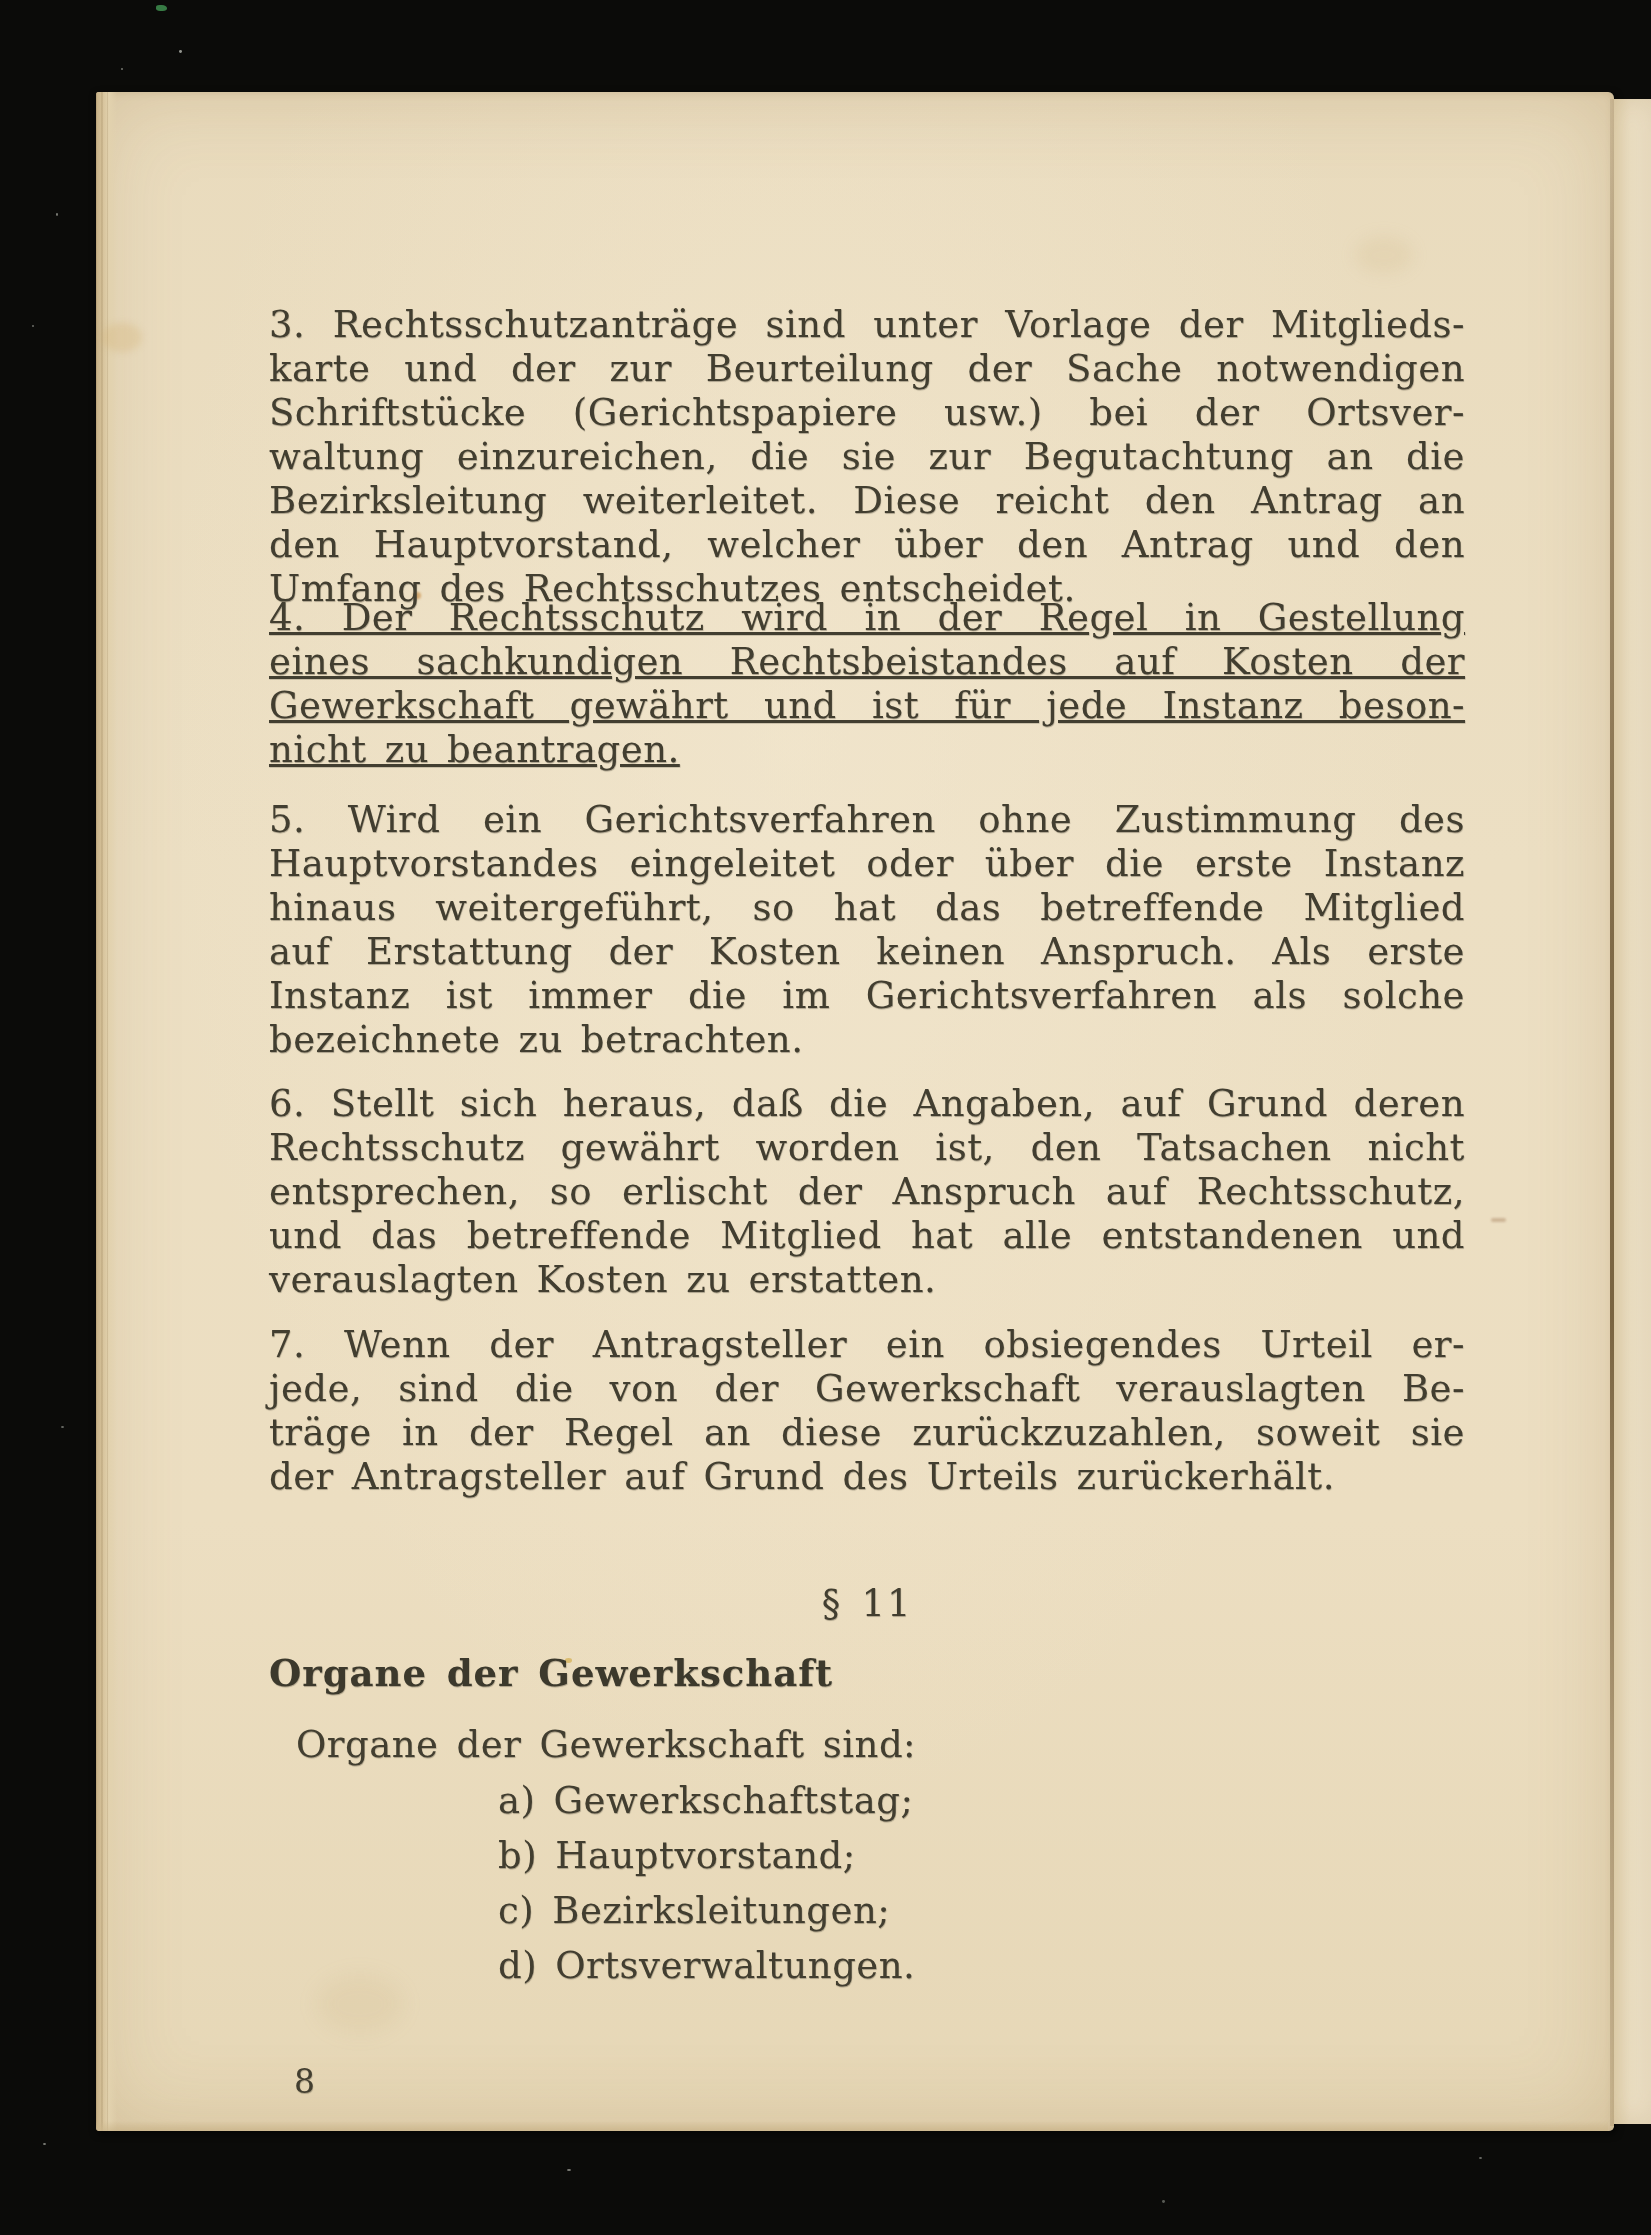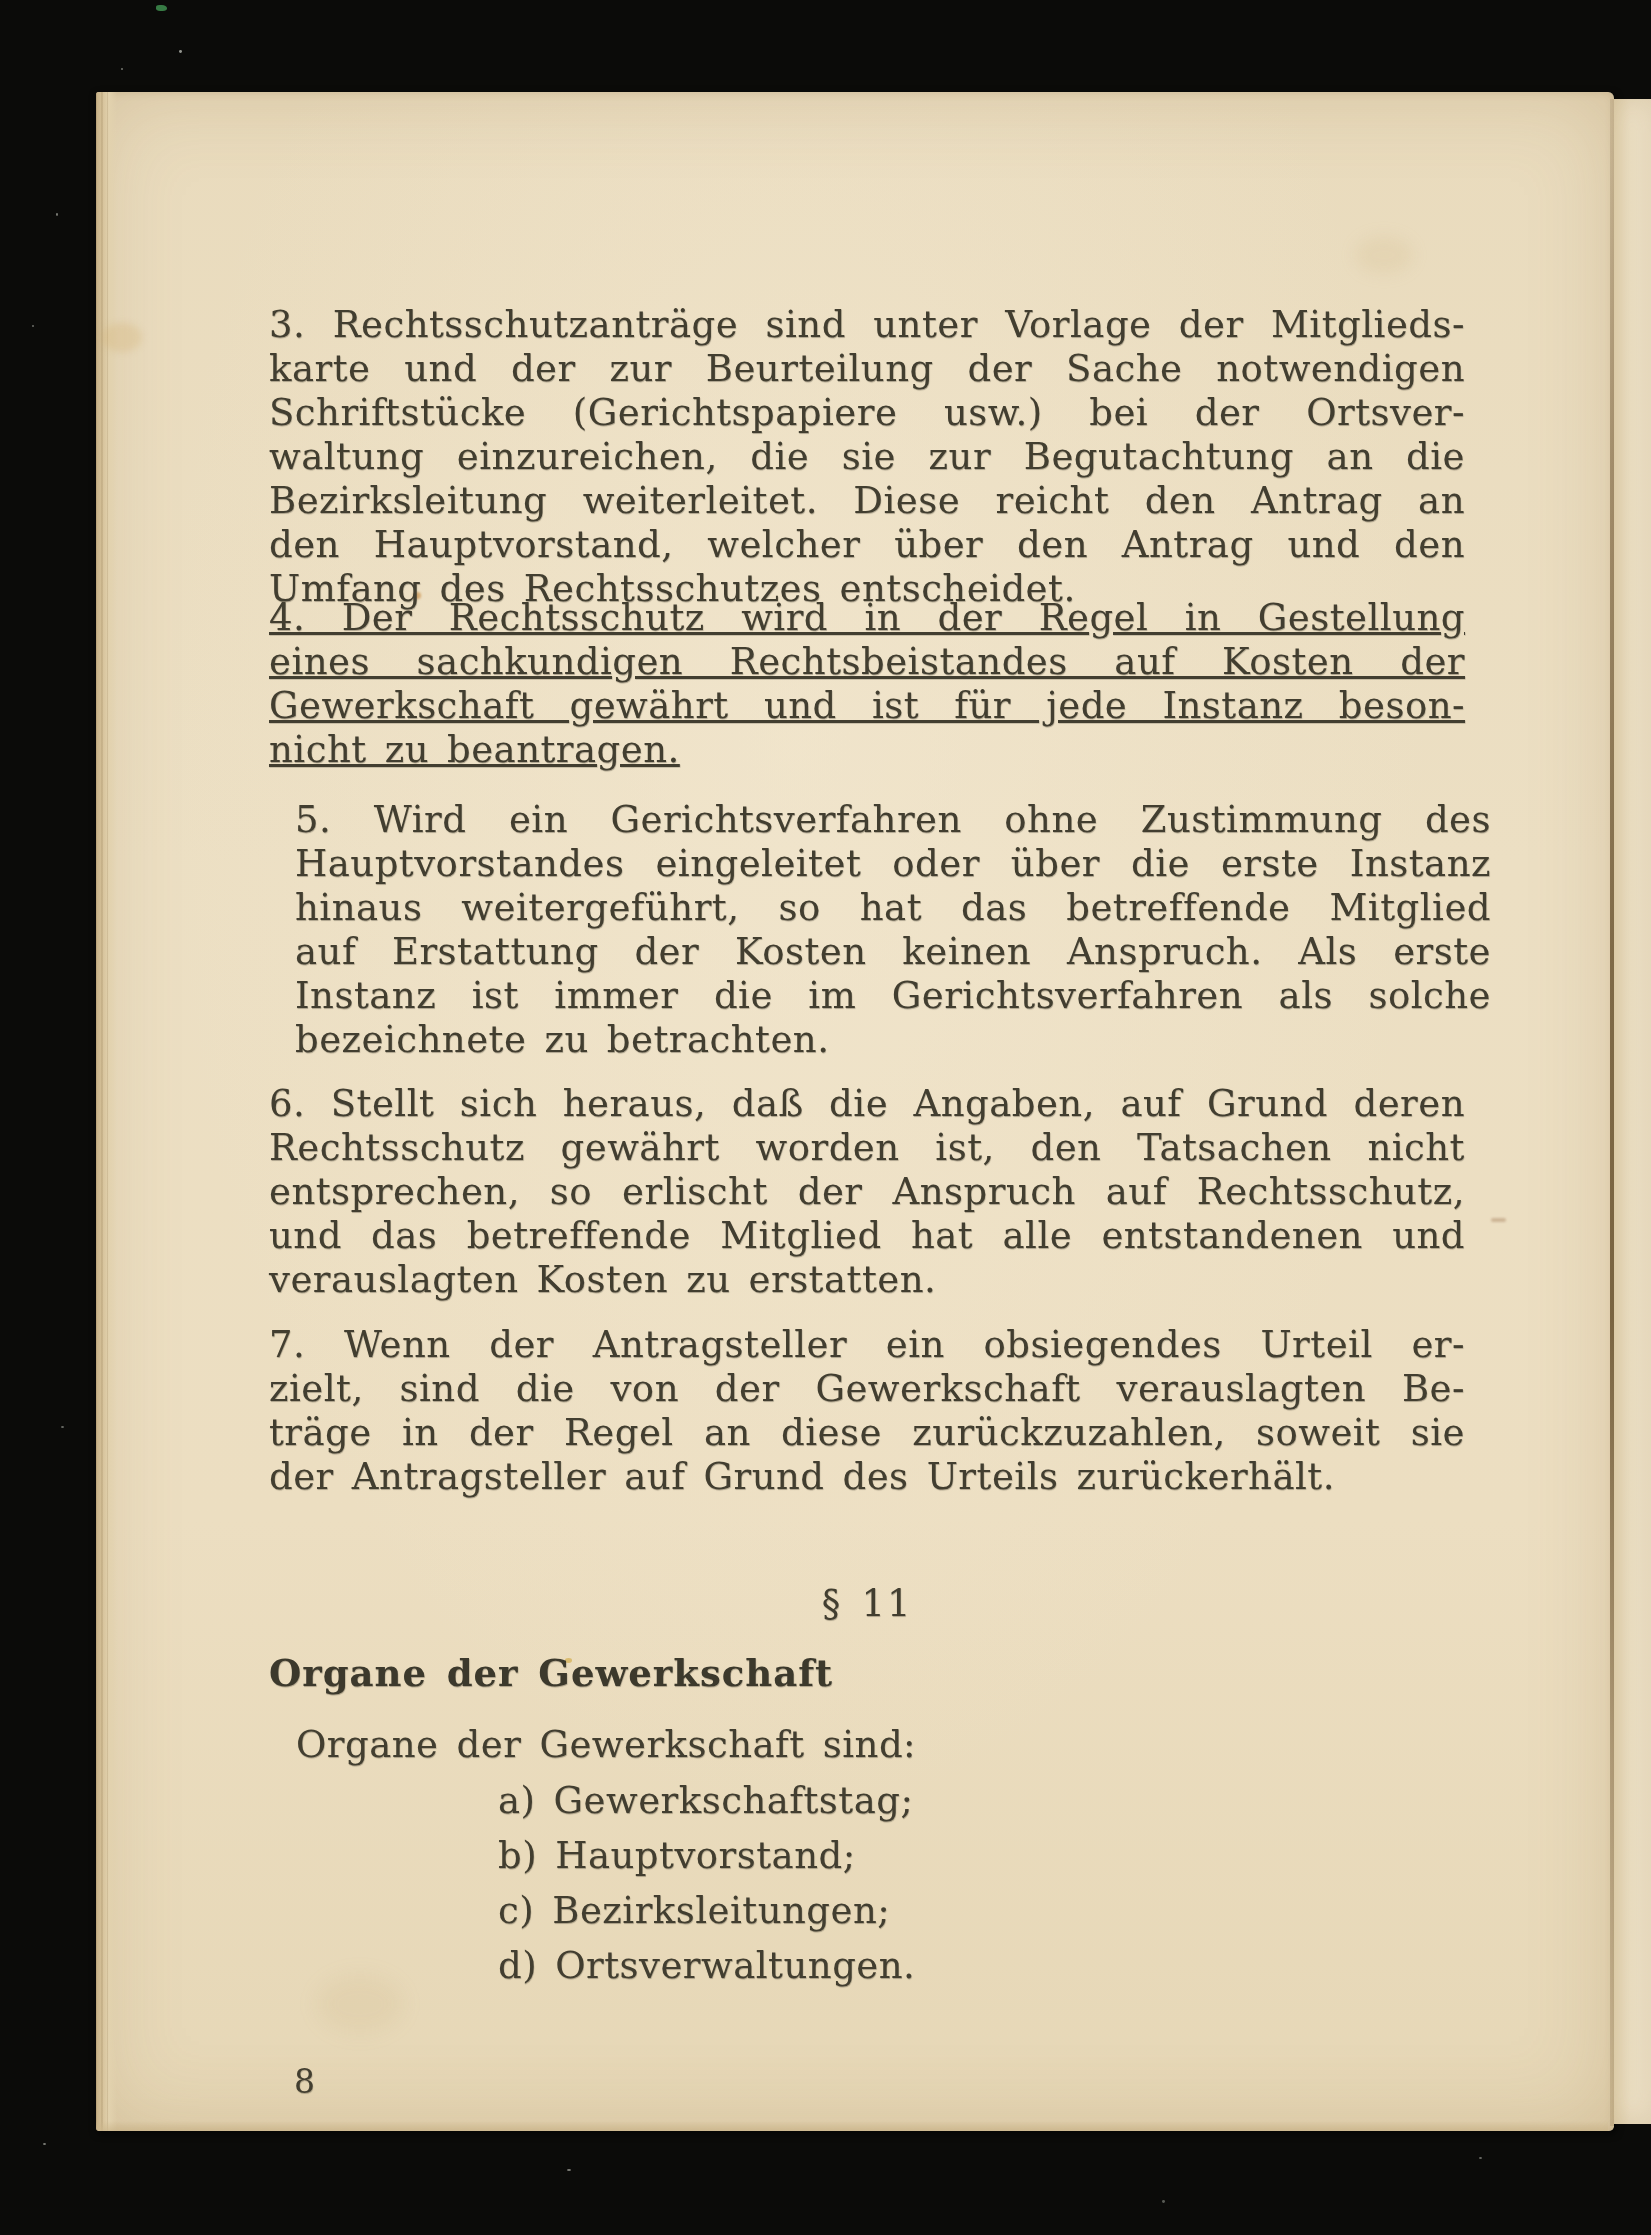--- a/index.html
+++ b/index.html
@@ -114,40 +114,40 @@
       <div class="pline last">Umfang des Rechtsschutzes entscheidet.</div>
     </div>
 
     <div class="para" style="top:504px;text-decoration:underline;">
       <div class="pline">4. Der Rechtsschutz wird in der Regel in Gestellung</div>
       <div class="pline">eines sachkundigen Rechtsbeistandes auf Kosten der</div>
       <div class="pline">Gewerkschaft gewährt und ist für jede Instanz beson-</div>
       <div class="pline last">nicht zu beantragen.</div>
     </div>
 
-    <div class="para" style="top:706px;margin-left:26px;">
+    <div class="para" style="top:706px;">
       <div class="pline">5. Wird ein Gerichtsverfahren ohne Zustimmung des</div>
       <div class="pline">Hauptvorstandes eingeleitet oder über die erste Instanz</div>
       <div class="pline">hinaus weitergeführt, so hat das betreffende Mitglied</div>
       <div class="pline">auf Erstattung der Kosten keinen Anspruch. Als erste</div>
       <div class="pline">Instanz ist immer die im Gerichtsverfahren als solche</div>
       <div class="pline last">bezeichnete zu betrachten.</div>
     </div>
 
     <div class="para" style="top:990px;">
       <div class="pline">6. Stellt sich heraus, daß die Angaben, auf Grund deren</div>
       <div class="pline">Rechtsschutz gewährt worden ist, den Tatsachen nicht</div>
       <div class="pline">entsprechen, so erlischt der Anspruch auf Rechtsschutz,</div>
       <div class="pline">und das betreffende Mitglied hat alle entstandenen und</div>
       <div class="pline last">verauslagten Kosten zu erstatten.</div>
     </div>
 
     <div class="para" style="top:1231px;">
       <div class="pline">7. Wenn der Antragsteller ein obsiegendes Urteil er-</div>
-      <div class="pline">zielt, sind die von der Gewerkschaft verauslagten Be-</div>
+      <div class="pline">jede, sind die von der Gewerkschaft verauslagten Be-</div>
       <div class="pline">träge in der Regel an diese zurückzuzahlen, soweit sie</div>
       <div class="pline last">der Antragsteller auf Grund des Urteils zurückerhält.</div>
     </div>
 
     <div class="sec-mark" style="top:1490px;">§ 11</div>
     <div class="sec-title" style="top:1559px;">Organe der Gewerkschaft</div>
     <div class="sec-intro" style="top:1631px;">Organe der Gewerkschaft sind:</div>
 
     <div class="organ-list" style="top:1681px;">
       <div>a) Gewerkschaftstag;</div>

